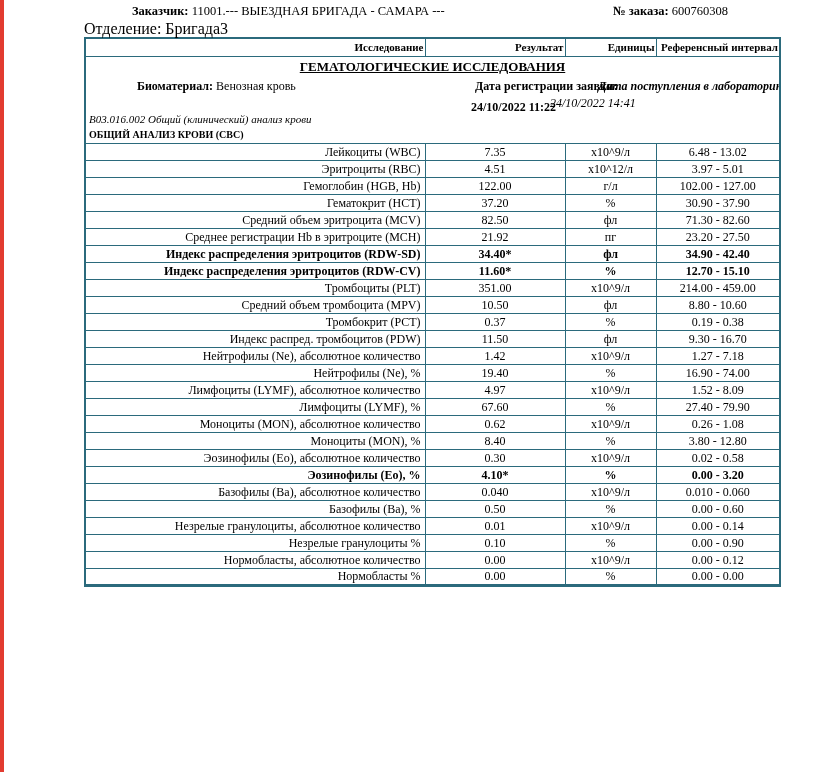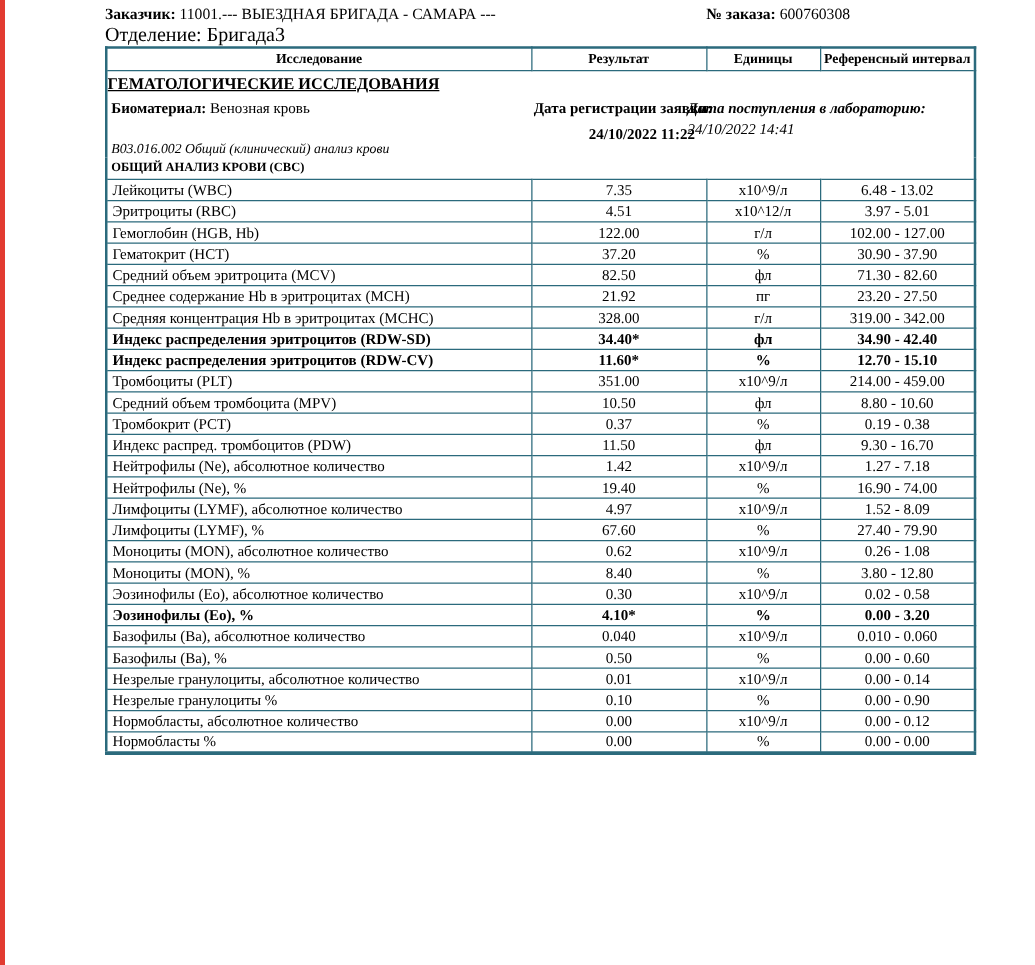--- a/index.html
+++ b/index.html
@@ -3,43 +3,43 @@
 <meta charset="utf-8">
 <style>
   html,body{margin:0;padding:0;}
   body{
     width:828px;height:772px;background:#ffffff;color:#000;
     font-family:"Liberation Serif","DejaVu Serif",serif;
     position:relative;overflow:hidden;
   }
   .red-line{position:absolute;left:0;top:0;width:4px;height:772px;}
   .page{position:absolute;left:84px;top:4px;width:697px;}
-  b{font-weight:bold;}
+  b{font-weight:bold;margin-left:48px;}
   .hdr-line1{position:relative;height:16px;font-size:12.5px;white-space:nowrap;}
   .hdr-line1 .hdr-right{position:absolute;left:481px;top:0;}
   .hdr-line2{height:14px;font-size:16px;white-space:nowrap;}
   table.results{
     border-collapse:collapse;table-layout:fixed;width:697px;margin-top:3px;
     border:2px solid #2b6a7c;border-bottom:3px solid #2b6a7c;
   }
   .results td,.results th{font-size:12px;vertical-align:middle;overflow:hidden;white-space:nowrap;}
-  tr.col-head th{border:1px solid #2b6a7c;font-weight:bold;text-align:center;font-size:11px;padding:2px 1px;height:18px;box-sizing:border-box;}
-  tr.group-title-row td{padding:2px 0 1px;}
+  tr.col-head th{border:1px solid #2b6a7c;font-weight:bold;text-align:right;font-size:11px;padding:2px 1px;height:18px;box-sizing:border-box;}
+  tr.group-title-row td{text-align:center;padding:2px 0 1px;}
   .group-title{font-weight:bold;text-decoration:underline;font-size:13px;}
   tr.bio-row td{padding:0;}
   .bio-wrap{position:relative;height:36px;font-size:12px;}
   .bio-left{position:absolute;left:3px;top:3px;}
   .bio-reg{position:absolute;left:341px;top:3px;}
   .bio-reg .val{margin-top:6px;font-weight:bold;margin-left:44px;}
   .bio-rec{position:absolute;left:464px;top:3px;font-style:italic;}
   .bio-rec .val{margin-top:2px;font-weight:normal;}
   tr.italic-row td{font-style:italic;font-size:11px;padding:1px 3px;height:14px;box-sizing:border-box;}
   tr.section-row td{font-weight:bold;font-size:10px;padding:2px 3px;height:18px;box-sizing:border-box;}
   tr.data-row td{border:1px solid #2b6a7c;height:17px;box-sizing:border-box;padding:0 4px;}
-  tr.data-row td.c-name{text-align:left;}
+  tr.data-row td.c-name{text-align:right;}
   tr.data-row td.c-center{text-align:center;}
   tr.abnormal td{font-weight:bold;}
 </style>
 </head>
 <body>
 
 <div class="red-line" style="background:#e23b30;"></div>
 
 <div class="page">
 
@@ -127,31 +127,25 @@
           <td class="c-center">%</td>
           <td class="c-center">30.90 - 37.90</td>
         </tr>
         <tr class="data-row">
           <td class="c-name">Средний объем эритроцита (MCV)</td>
           <td class="c-center">82.50</td>
           <td class="c-center">фл</td>
           <td class="c-center">71.30 - 82.60</td>
         </tr>
         <tr class="data-row">
-          <td class="c-name">Среднее содержание Hb в эритроцитах (MCH)</td>
+          <td class="c-name">Среднее регистрации Hb в эритроците (MCH)</td>
           <td class="c-center">21.92</td>
           <td class="c-center">пг</td>
           <td class="c-center">23.20 - 27.50</td>
         </tr>
-        <tr class="data-row">
-          <td class="c-name">Средняя концентрация Hb в эритроцитах (MCHC)</td>
-          <td class="c-center">328.00</td>
-          <td class="c-center">г/л</td>
-          <td class="c-center">319.00 - 342.00</td>
-        </tr>
         <tr class="data-row abnormal">
           <td class="c-name">Индекс распределения эритроцитов (RDW-SD)</td>
           <td class="c-center">34.40*</td>
           <td class="c-center">фл</td>
           <td class="c-center">34.90 - 42.40</td>
         </tr>
         <tr class="data-row abnormal">
           <td class="c-name">Индекс распределения эритроцитов (RDW-CV)</td>
           <td class="c-center">11.60*</td>
           <td class="c-center">%</td>

